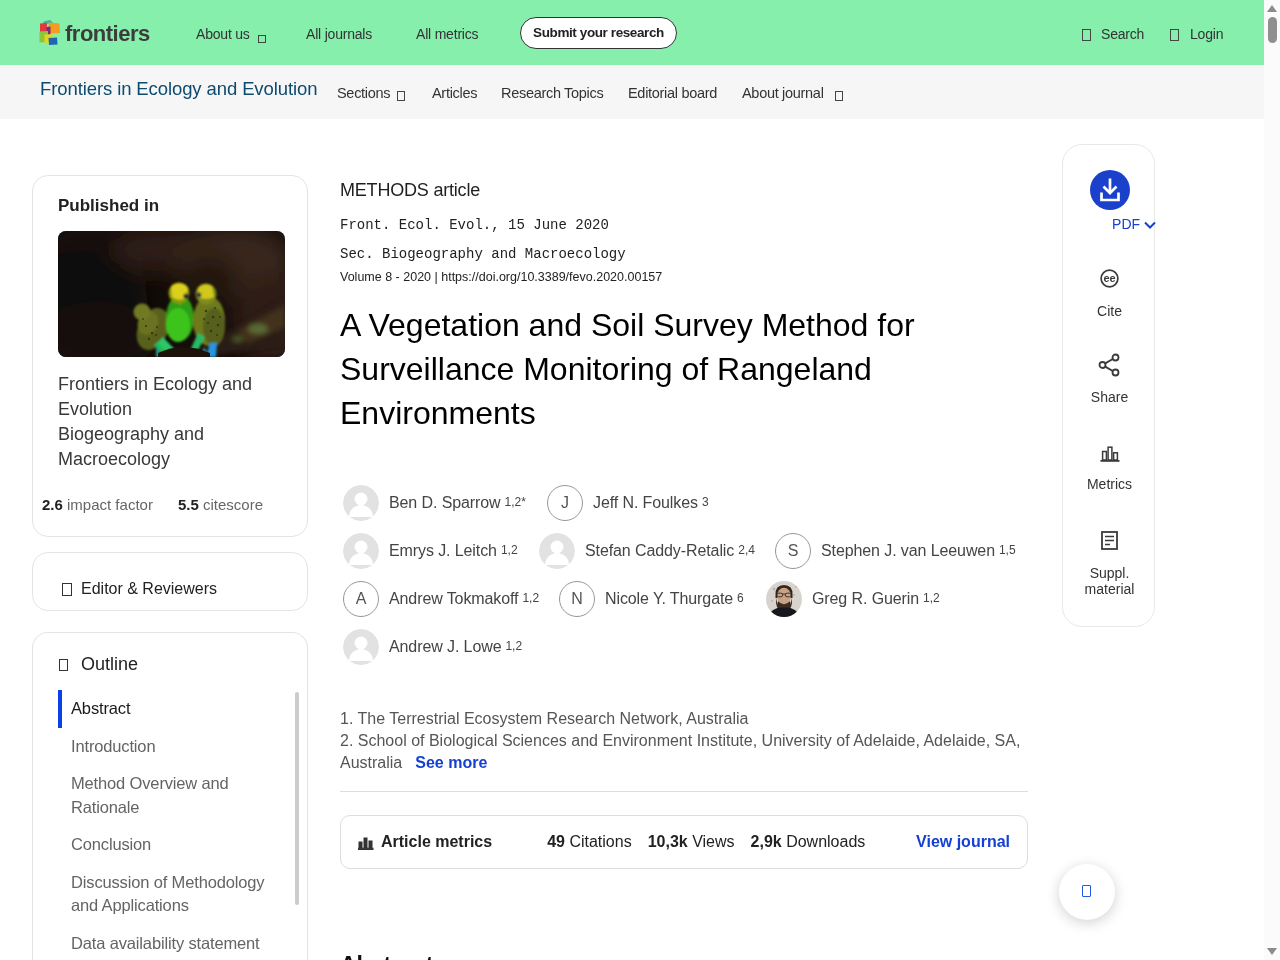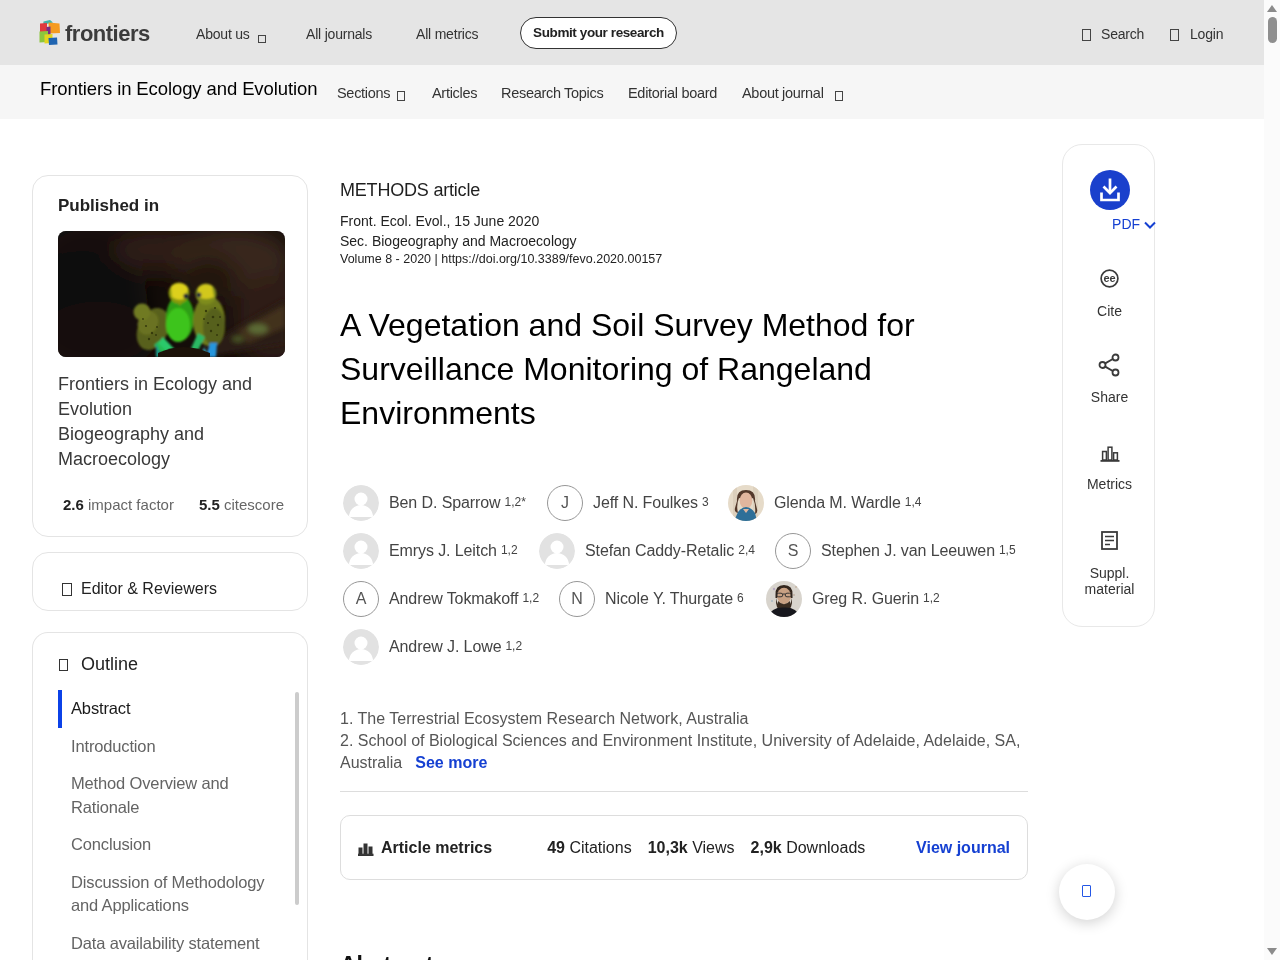--- a/index.html
+++ b/index.html
@@ -10,75 +10,75 @@
 
   
   #sbar { position:absolute; right:0; top:0; width:16px; height:960px; background:#fbfbfb; z-index:50; }
   #sbar .up { position:absolute; left:3px; top:5px; width:0; height:0;
     border-left:5px solid transparent; border-right:5px solid transparent; border-bottom:7px solid #8b8b8b; }
   #sbar .dn { position:absolute; left:3px; top:948px; width:0; height:0;
     border-left:5px solid transparent; border-right:5px solid transparent; border-top:7px solid #8b8b8b; }
   #sbar .th { position:absolute; left:4px; top:17px; width:9px; height:26px; background:#8f8f8f; border-radius:5px; }
 
   
-  #hdr { position:absolute; left:0; top:0; width:1264px; height:65px; background:#e5e5e5; z-index:10; }
+  #hdr { position:absolute; left:0; top:0; width:1264px; height:65px; background:#86efac; z-index:10; }
   .hnav { position:absolute; top:26px; font-size:14px; color:#333; letter-spacing:-0.2px; }
   #pill { position:absolute; left:520px; top:17px; width:157px; height:32px; border:1.5px solid #333;
     border-radius:16px; background:#fff; text-align:center; line-height:29px;
     font-size:13.5px; font-weight:bold; color:#222; letter-spacing:-0.4px; }
 
   
   #jbar { position:absolute; left:0; top:65px; width:1264px; height:54px; background:#f6f6f6; }
-  #jbar .t { position:absolute; left:40px; top:13px; font-size:18.5px; color:#000000; letter-spacing:-0.1px; }
+  #jbar .t { position:absolute; left:40px; top:13px; font-size:18.5px; color:#0c4a6e; letter-spacing:-0.1px; }
   .jnav { position:absolute; top:85px; font-size:14.5px; color:#333; letter-spacing:-0.3px; z-index:5; }
 
   
   .card { position:absolute; background:#fff; border:1px solid #e4e4e4; border-radius:16px; }
 
   
   #pub   { left:32px; top:175px;  width:276px; height:362px; }
   #edrev { left:32px; top:552px;  width:276px; height:59px; }
   #outl  { left:32px; top:632px;  width:276px; height:400px; border-bottom:0; border-bottom-left-radius:0; border-bottom-right-radius:0; }
   #pub .img { position:absolute; left:25px; top:55px; width:227px; height:126px; border-radius:8px; overflow:hidden; }
   #pub .jn { position:absolute; left:25px; top:196px; font-size:18px; color:#383838; line-height:25px; }
-  #pub .if { position:absolute; z-index:1; left:30px; top:320px; font-size:15px; color:#666; width:240px; }
+  #pub .if { position:absolute; z-index:1; left:9px; top:320px; font-size:15px; color:#666; width:240px; }
   #pub .if b { color:#222; }
 
   .sideh { font-size:16px; font-weight:normal; color:#222; }
 
   #outl ul { position:absolute; left:25px; top:57px; width:230px; list-style:none; }
   #outl li { border-left:4px solid transparent; padding:7px 0 7px 9px; font-size:16.5px;
              line-height:23.5px; color:#646464; letter-spacing:-0.15px; }
   #outl li.act { color:#1a1a1a; border-left-color:#0b41e8; }
   #outl .trk { position:absolute; left:262px; top:59px; width:4px; height:213px; background:#cccccc; border-radius:2px; }
 
   
   #main { position:absolute; left:340px; top:175px; width:690px; }
   .m1 { font-size:18px; color:#1f1f1f; letter-spacing:-0.2px; padding-top:5px; }
-  .m2 { font-size:14px; color:#222; margin-top:10px; line-height:20px; letter-spacing:0px; }
+  .m2 { font-size:14px; color:#222; margin-top:10px; line-height:29px; letter-spacing:0px;font-family:Liberation Mono, monospace; }
   .m3 { font-size:12.5px; color:#222; margin-top:1px; }
   h1 { font-weight:normal; font-size:32px; line-height:44px; color:#000;
        position:absolute; left:0; top:128px; width:640px; }
 
   #authors { position:absolute; left:0; top:304px; width:760px; }
   .row { height:48px; position:relative; }
   .au { position:absolute; display:inline-flex; align-items:center; height:48px; top:0; }
   .au .av { width:36px; height:36px; border-radius:50%; overflow:hidden; flex:none; }
   .au .lv { width:36px; height:36px; border-radius:50%; border:1px solid #979797; background:#fff;
             color:#555; font-size:16px; text-align:center; line-height:34px; flex:none; }
   .au .nm { margin-left:10px; font-size:16px; color:#444; letter-spacing:-0.1px; white-space:nowrap; }
   .au sup { font-size:12px; color:#444; margin-left:4px; position:relative; top:-1.5px; }
 
   #affil { position:absolute; left:0; top:533px; width:695px; font-size:16px; color:#555;
            line-height:22px; }
   #affil .sm { color:#1540d2; font-weight:bold; margin-left:13px; letter-spacing:0; }
 
   #div1 { position:absolute; left:0; top:616px; width:688px; border-top:1px solid #ddd; }
 
-  #metrics { position:absolute; left:0; top:640px; width:688px; height:65px; border:1px solid #ddd;
+  #metrics { position:absolute; left:0; top:640px; width:688px; height:54px; border:1px solid #ddd;
              border-radius:10px; display:flex; align-items:center; font-size:16px; color:#222;
              white-space:nowrap; }
   #metrics .ic { margin-left:17px; flex:none; }
   #metrics b.t { margin-left:7px; font-weight:bold; }
 
   #abs2 { position:absolute; left:0; top:777px; font-size:23px; font-weight:bold; color:#111; }
 
   
   #rail { left:1062px; top:144px; width:93px; height:483px; border-radius:20px; border-color:#e8e8e8; text-align:center; }
   #rail .pdfc { position:absolute; left:26.5px; top:25px; width:40px; height:40px; border-radius:50%; background:#1a40cc; }
@@ -240,33 +240,20 @@
               <path d="M6,32 a12,12 0 0 1 24,0 z" fill="#fff"></path>
             </svg></span>
           <span class="nm">Ben D. Sparrow</span>
           <sup>1,2*</sup>
         </span>
         <span class="au" style="left:207px">
           <span class="lv">J</span>
           <span class="nm">Jeff N. Foulkes</span>
           <sup>3</sup>
         </span>
-        <span class="au" style="left:388px">
-          <span class="av"><svg width="36" height="36" viewBox="0 0 36 36">
-              <rect width="36" height="36" fill="#e6dbc9"></rect>
-              <rect x="5" width="4" height="36" fill="#dccfbc"></rect>
-              <rect x="25" width="5" height="36" fill="#ddd1be"></rect>
-              <path d="M9,16 Q8,5 18,5 Q28,5 27,16 L29,24 Q30,28 27,29 Q28,20 25,13 Q20,16 11,13 Q8,20 10,28 Q6,27 7,23 Z" fill="#54392b"></path>
-              <ellipse cx="18" cy="15.5" rx="6.3" ry="8" fill="#e2b69e"></ellipse>
-              <path d="M10,27 Q14,22 18,22 Q23,22 27,28 L29,36 L6,36 Z" fill="#2e6f98"></path>
-              <path d="M15,24 L18,28 L21,24 Z" fill="#e2b69e"></path>
-            </svg></span>
-          <span class="nm">Glenda M. Wardle</span>
-          <sup>1,4</sup>
-        </span>
       </div>
     <div class="row">
         <span class="au" style="left:3px">
           <span class="av"><svg width="36" height="36">
               <circle cx="18" cy="18" r="18" fill="#e2e2e2"></circle>
               <circle cx="18" cy="14" r="6.5" fill="#fff"></circle>
               <path d="M6,32 a12,12 0 0 1 24,0 z" fill="#fff"></path>
             </svg></span>
           <span class="nm">Emrys J. Leitch</span>
           <sup>1,2</sup>

